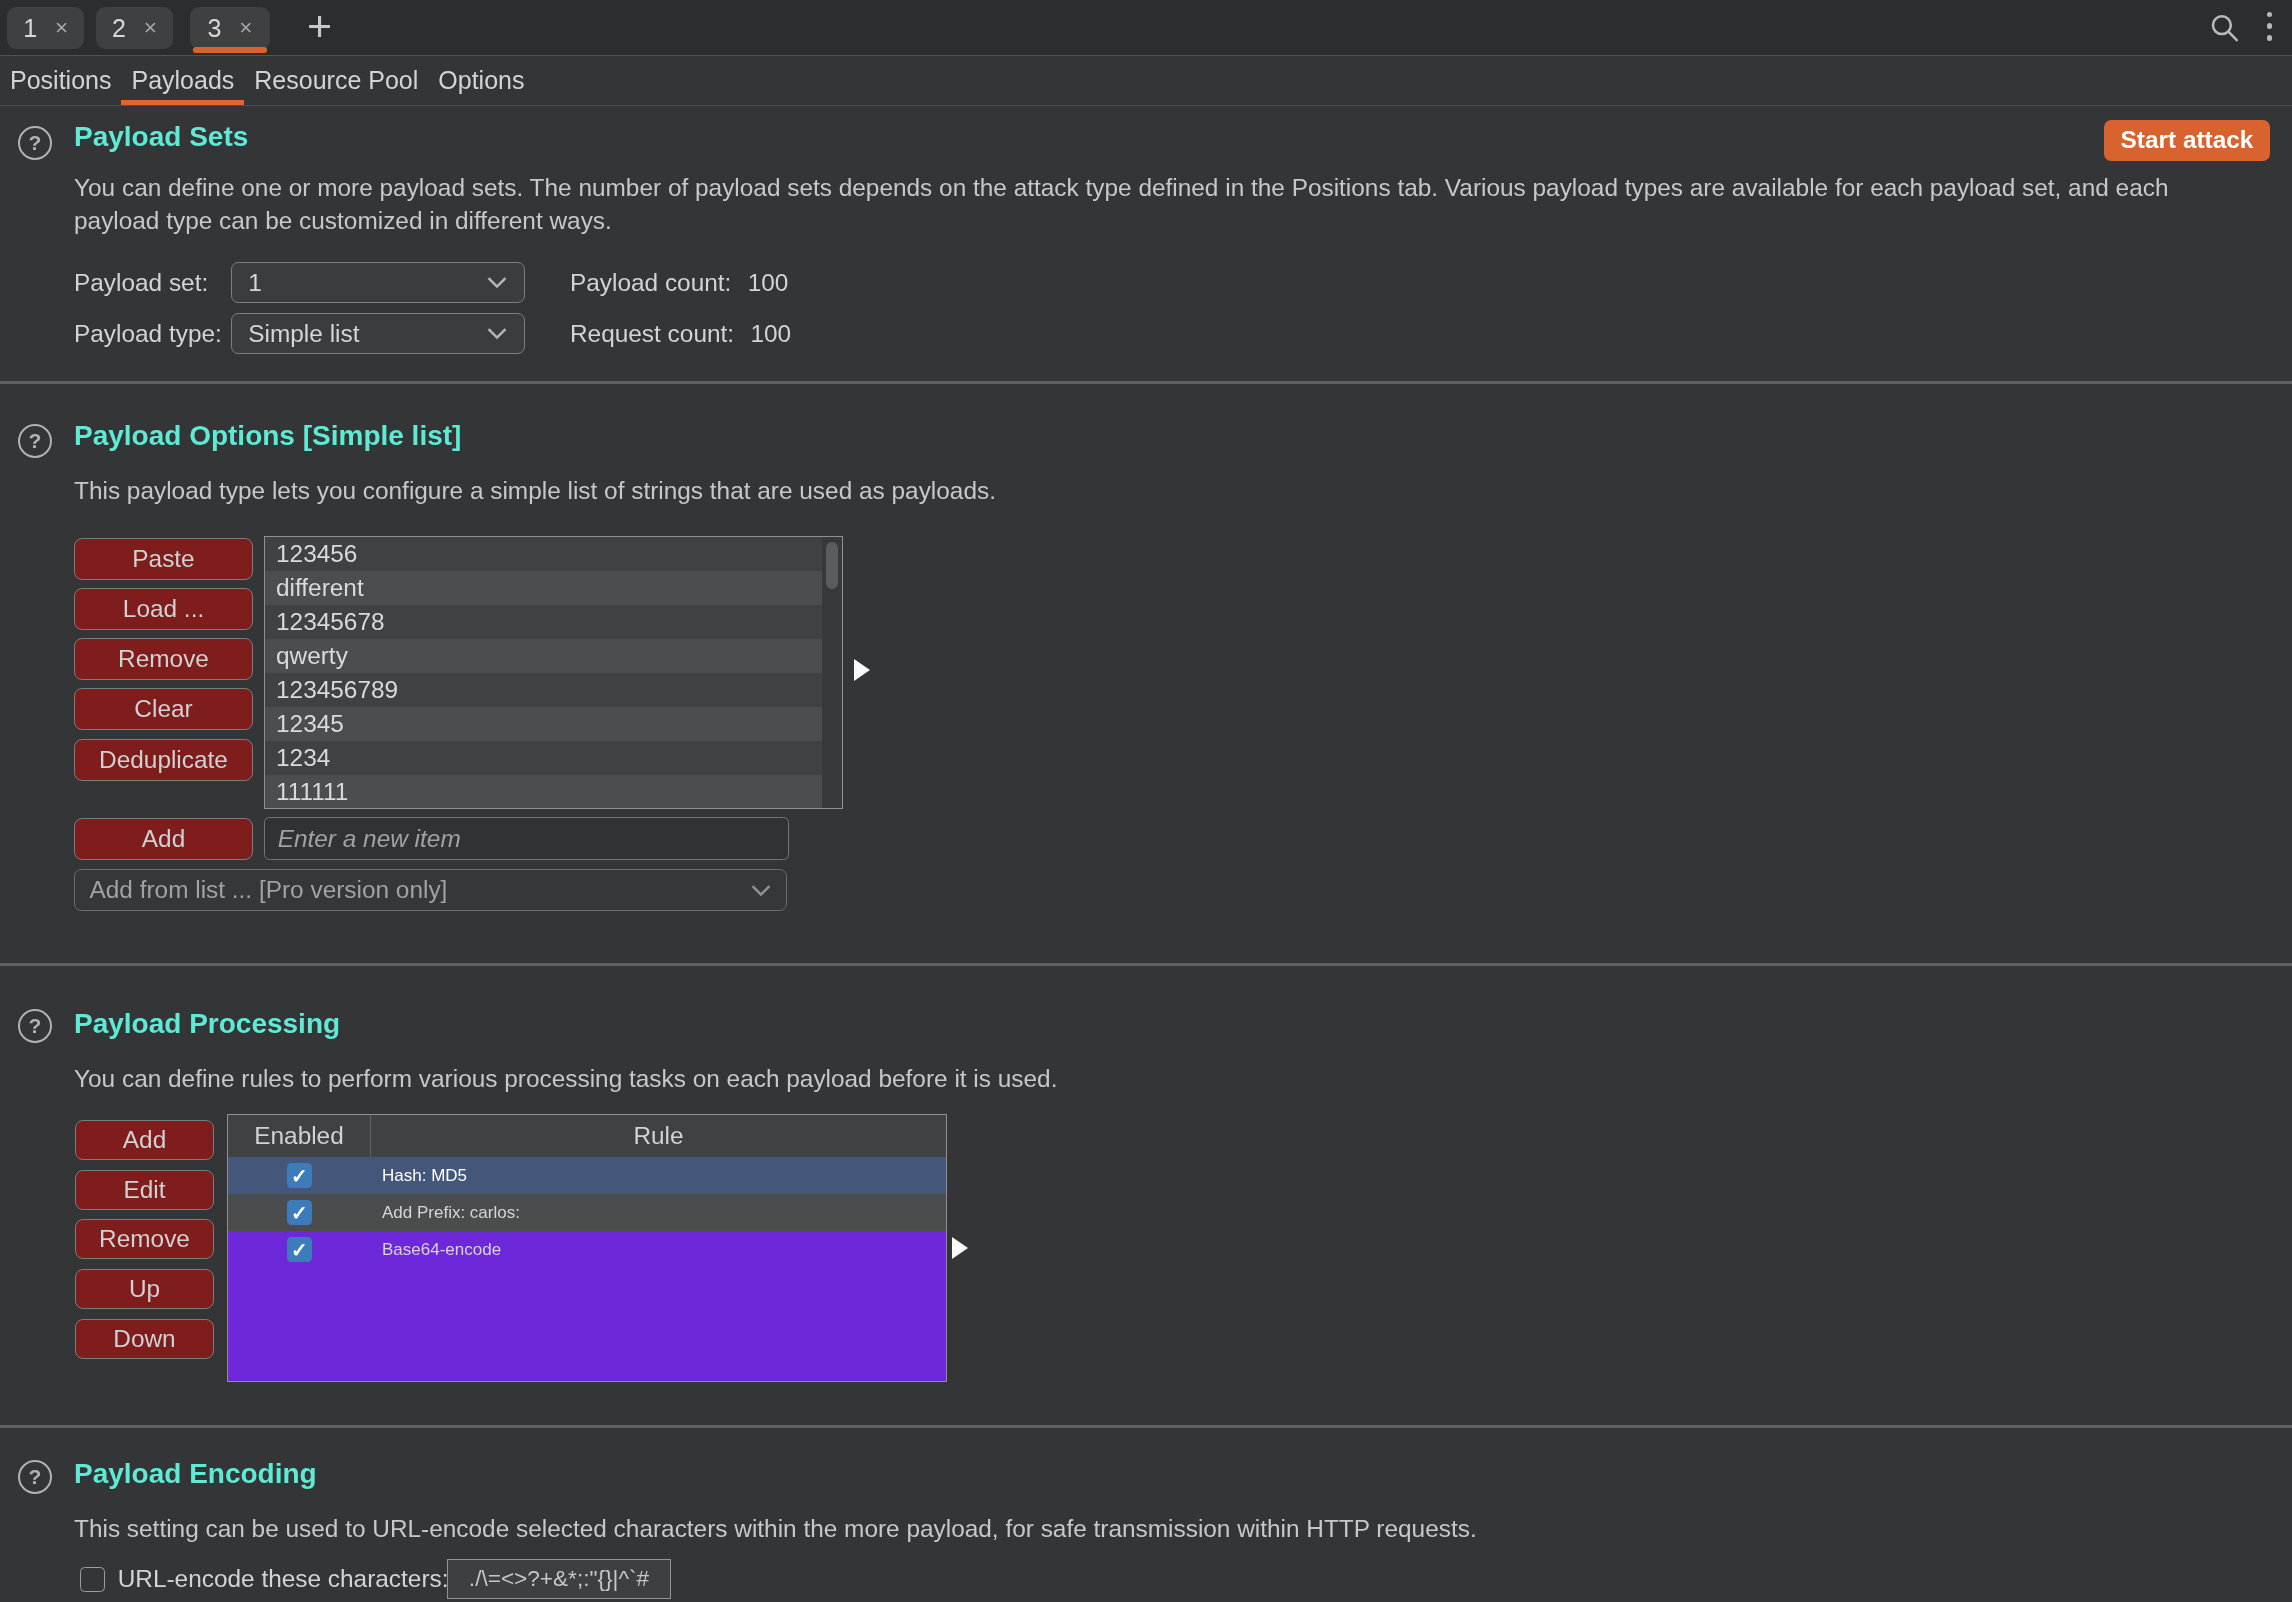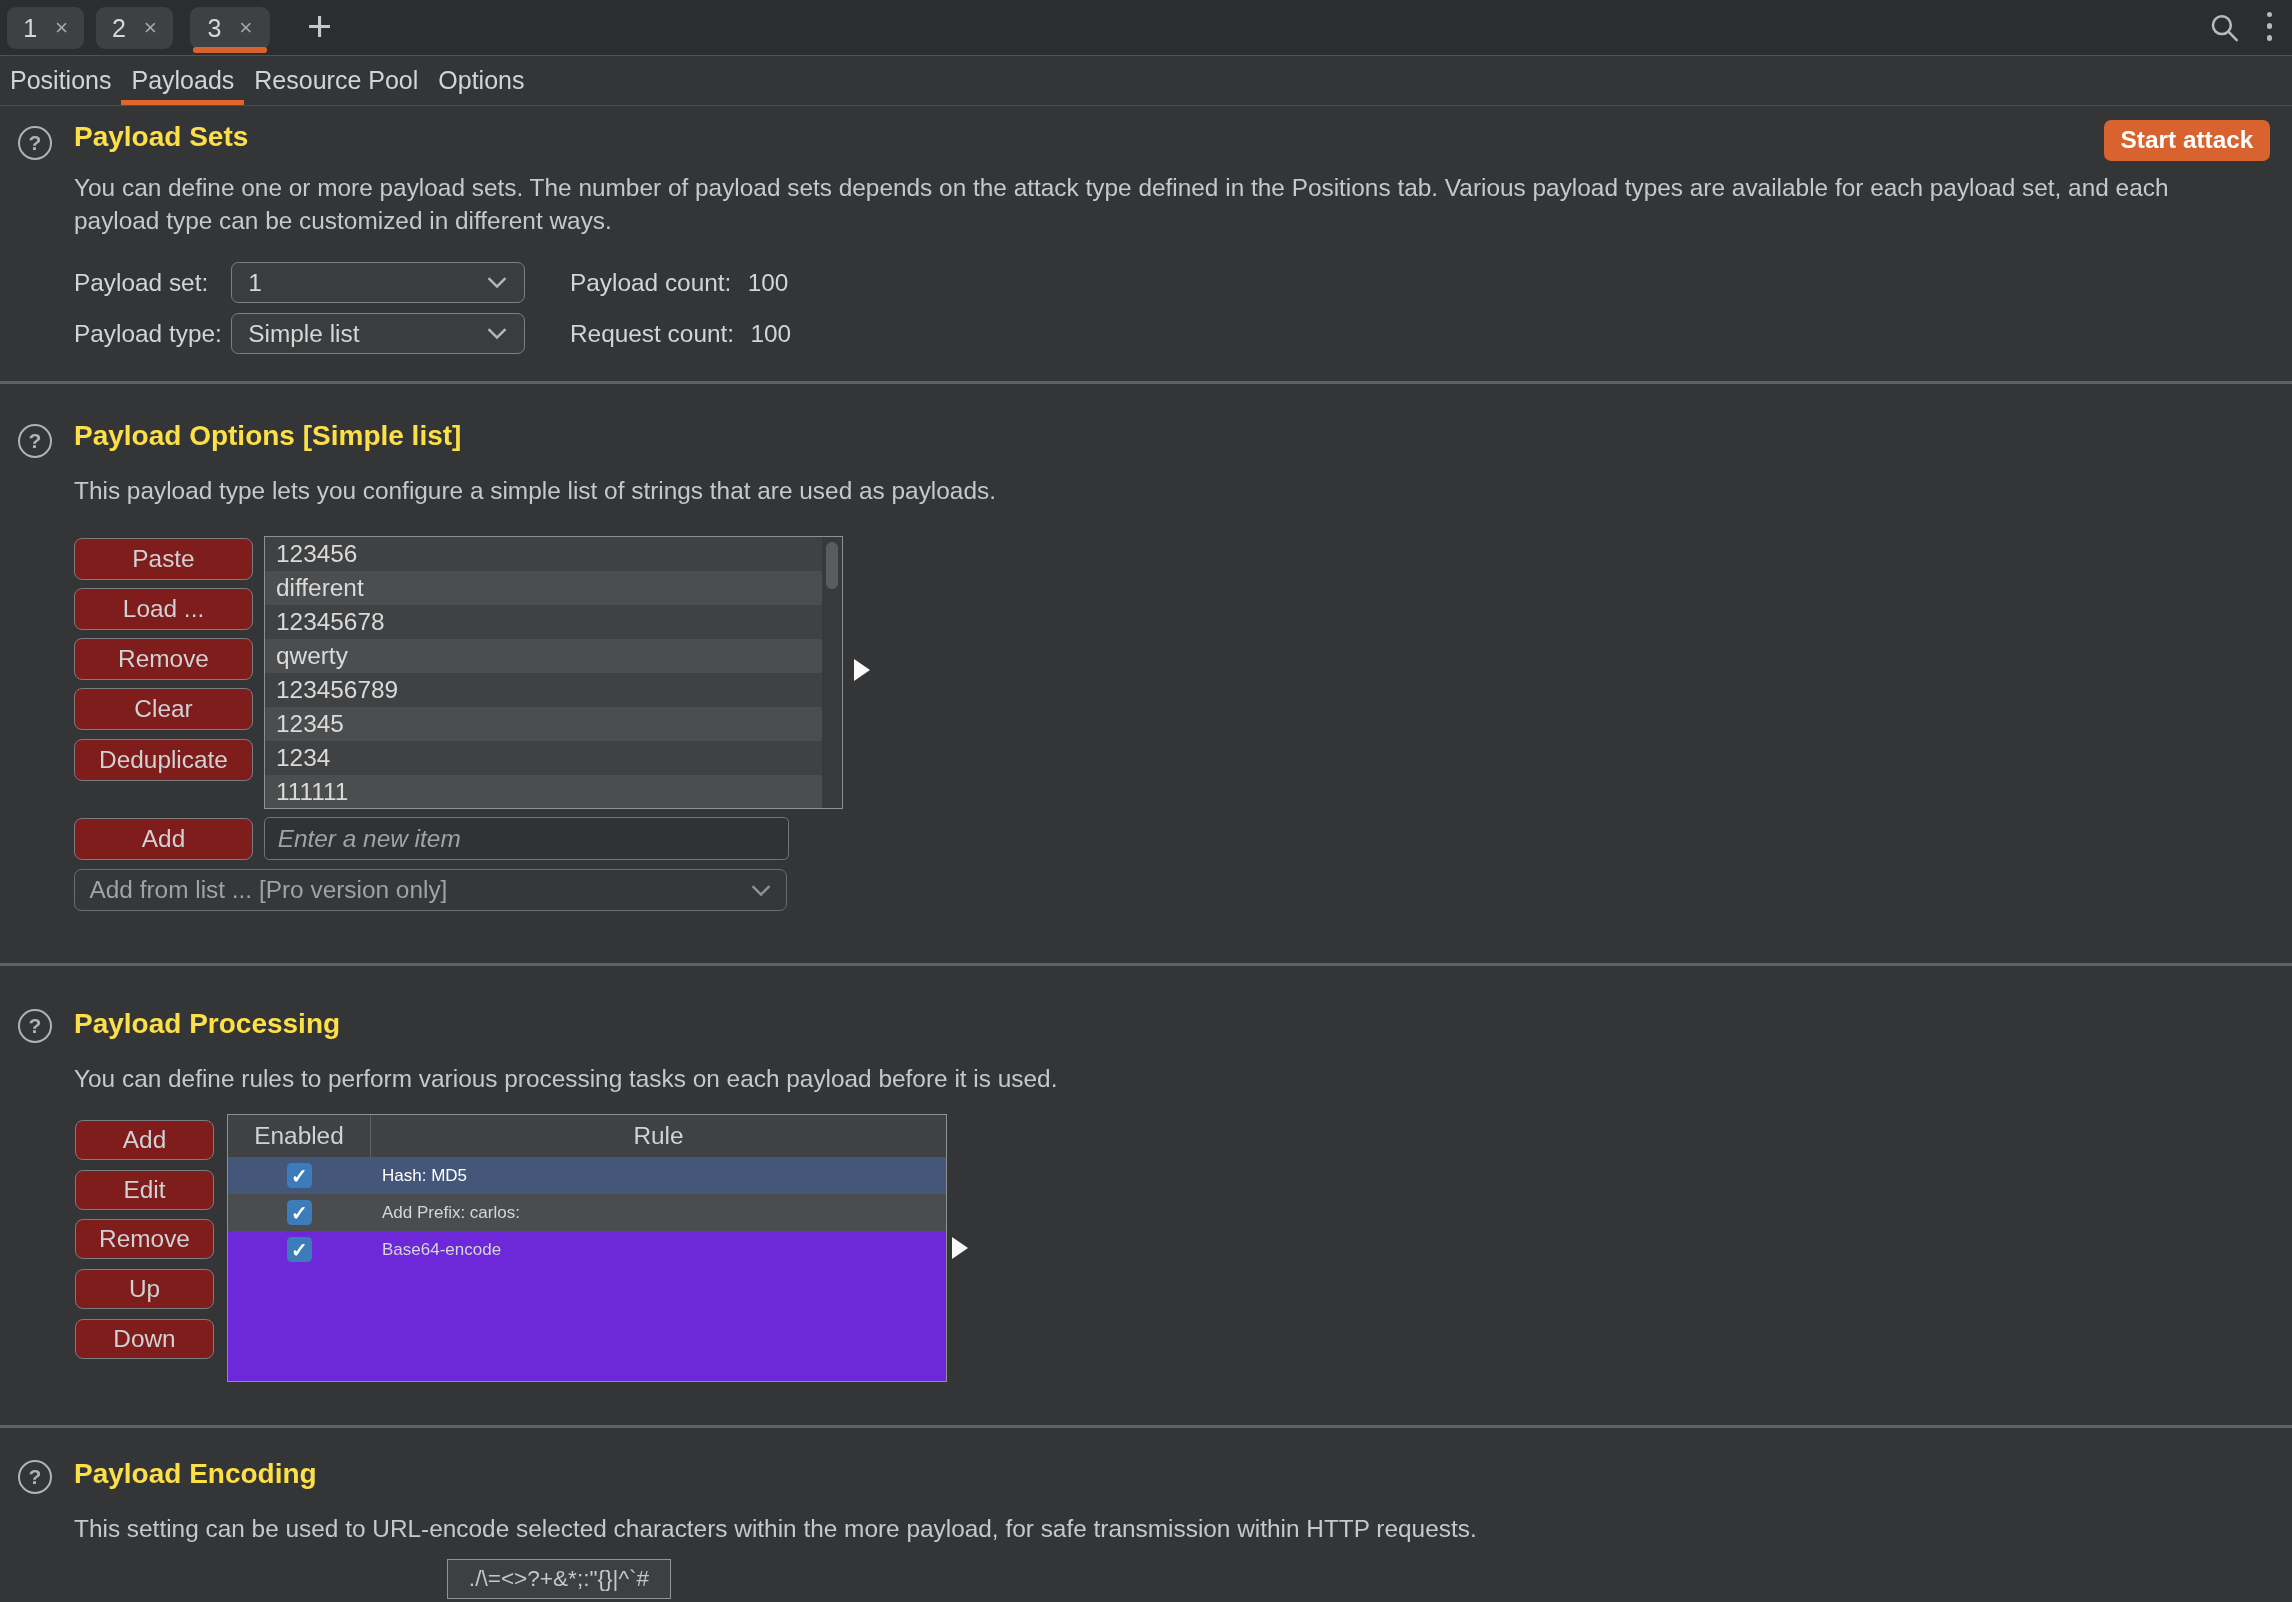--- a/index.html
+++ b/index.html
@@ -56,21 +56,21 @@
   #sec-processing{ top:966px; height:459px; }
   #sec-encoding  { top:1427px; height:175px; }
   .divider { position:absolute; left:0; width:2292px; height:2.7px; background:#5e6062; }
   #div1 { top:381px; } #div2 { top:963px; } #div3 { top:1425px; }
 
   .help-icon {
     position:absolute; left:18px; width:34px; height:34px; border-radius:50%;
     border:2.7px solid #b0b2b4; display:flex; align-items:center; justify-content:center;
     font-size:21px; color:#b0b2b4; font-weight:700;
   }
-  .sec-title { position:absolute; left:74px; font-size:28px; font-weight:700; color:#fde047; }
+  .sec-title { position:absolute; left:74px; font-size:28px; font-weight:700; color:#5eead4; }
   .sec-desc  { position:absolute; left:74px; font-size:24.4px; color:#c6c8ca; line-height:33px; max-width:2175px; }
 
   
   #start-attack {
     position:absolute; right:22px; top:13.6px; width:166px; height:41px;
     background:#d9632f; border:none; border-radius:7.2px;
     color:#ffffff; font-size:24.4px; font-weight:700;
     font-family:"Liberation Sans", sans-serif;
   }
   .form-label { position:absolute; left:74px; height:41px; line-height:41px; font-size:24.4px; color:#d2d4d6; }
@@ -318,15 +318,19 @@
   <div class="expander" style="left:952px; top:271px;"></div>
 </div>
 
 <div class="divider" id="div3"></div>
 
 <div class="section" id="sec-encoding">
   <div class="help-icon" style="top:33px;">?</div>
   <div class="sec-title" style="top:31px;">Payload Encoding</div>
   <div class="sec-desc" style="top:85px;">This setting can be used to URL-encode selected characters within the more payload, for safe transmission within HTTP requests.</div>
 
+  <div id="enc-row">
+    <span class="checkbox empty"></span>
+    <span>URL-encode these characters:</span>
+  </div>
   <input id="enc-chars" type="text" value="./\=&lt;&gt;?+&amp;*;:&quot;{}|^`#" style="">
 </div>
 
 
 </body></html>

